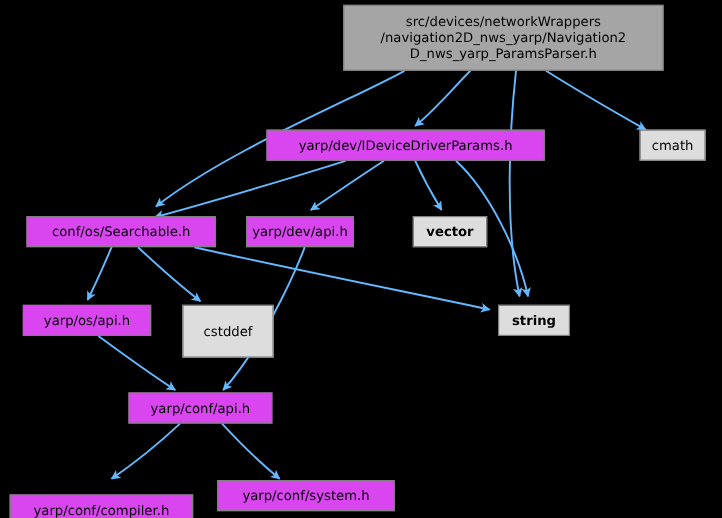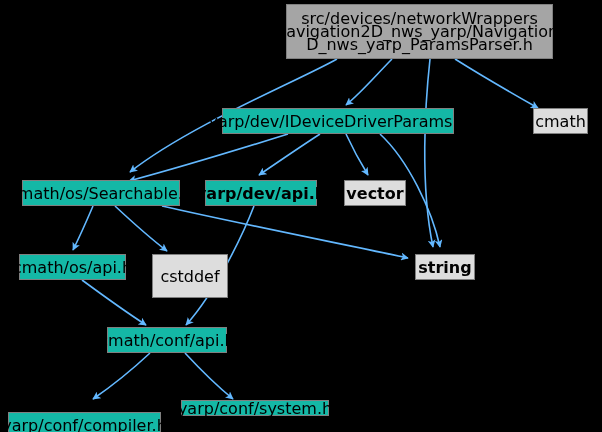--- a/index.html
+++ b/index.html
@@ -25,27 +25,27 @@
   }
   .node {
     position: absolute;
     box-sizing: border-box;
     display: flex;
     align-items: center;
     justify-content: center;
     text-align: center;
     border: 1px solid #808080;
     color: #000000;
-    font-size: 16px;
+    font-size: 11px;
     line-height: 13px;
     white-space: pre-line;
     letter-spacing: 0px;
     z-index: 2;
   }
-  .node.fill-white { background: #14b8a6; }
+  .node.fill-white { background: #d946ef; }
   .node.fill-grey  { background: #dddddd; }
   .node.fill-root  { background: #a5a5a5; }
 </style>
 </head>
 <body>
 
 <div id="canvas">
 
   <svg id="edge-layer" viewBox="0 0 602 432" width="602" height="432" xmlns="http://www.w3.org/2000/svg">
     <defs>
@@ -71,24 +71,24 @@
         <path d="M 185,353 C 198,367 217,386 233,399" fill="none" stroke="#63b8ff" stroke-width="1.6" marker-end="url(#arrow)"></path>
       </g>
   </svg>
 
   <div id="nodes">
       <div class="node fill-root" style="left: 286px; top: 4px; width: 267px; height: 55px;">src/devices/networkWrappers
 /navigation2D_nws_yarp/Navigation2
 D_nws_yarp_ParamsParser.h</div>
       <div class="node fill-white" style="left: 222px; top: 108px; width: 232px; height: 26px;">yarp/dev/IDeviceDriverParams.h</div>
       <div class="node fill-grey" style="left: 533px; top: 108px; width: 55px; height: 26px;">cmath</div>
-      <div class="node fill-white" style="left: 22px; top: 180px; width: 158px; height: 26px;">cmath/os/Searchable.h</div>
-      <div class="node fill-white" style="left: 205px; top: 180px; width: 112px; height: 26px; font-weight: bold;">yarp/dev/api.h</div>
+      <div class="node fill-white" style="left: 22px; top: 180px; width: 158px; height: 26px;">conf/os/Searchable.h</div>
+      <div class="node fill-white" style="left: 205px; top: 180px; width: 90px; height: 26px;">yarp/dev/api.h</div>
       <div class="node fill-grey" style="left: 344px; top: 180px; width: 62px; height: 26px; font-weight: bold;">vector</div>
-      <div class="node fill-white" style="left: 19px; top: 254px; width: 107px; height: 26px;">cmath/os/api.h</div>
+      <div class="node fill-white" style="left: 19px; top: 254px; width: 107px; height: 26px;">yarp/os/api.h</div>
       <div class="node fill-grey" style="left: 152px; top: 254px; width: 76px; height: 44px;">cstddef</div>
       <div class="node fill-grey" style="left: 415px; top: 254px; width: 60px; height: 26px; font-weight: bold;">string</div>
-      <div class="node fill-white" style="left: 107px; top: 327px; width: 120px; height: 26px;">cmath/conf/api.h</div>
+      <div class="node fill-white" style="left: 107px; top: 327px; width: 120px; height: 26px;">yarp/conf/api.h</div>
       <div class="node fill-white" style="left: 8px; top: 400px; width: 153px; height: 26px; margin-top: 12px;">yarp/conf/compiler.h</div>
-      <div class="node fill-white" style="left: 181px; top: 400px; width: 148px; height: 16px;">yarp/conf/system.h</div>
+      <div class="node fill-white" style="left: 181px; top: 400px; width: 148px; height: 26px;">yarp/conf/system.h</div>
     </div>
 
 </div>
 
 </body></html>

